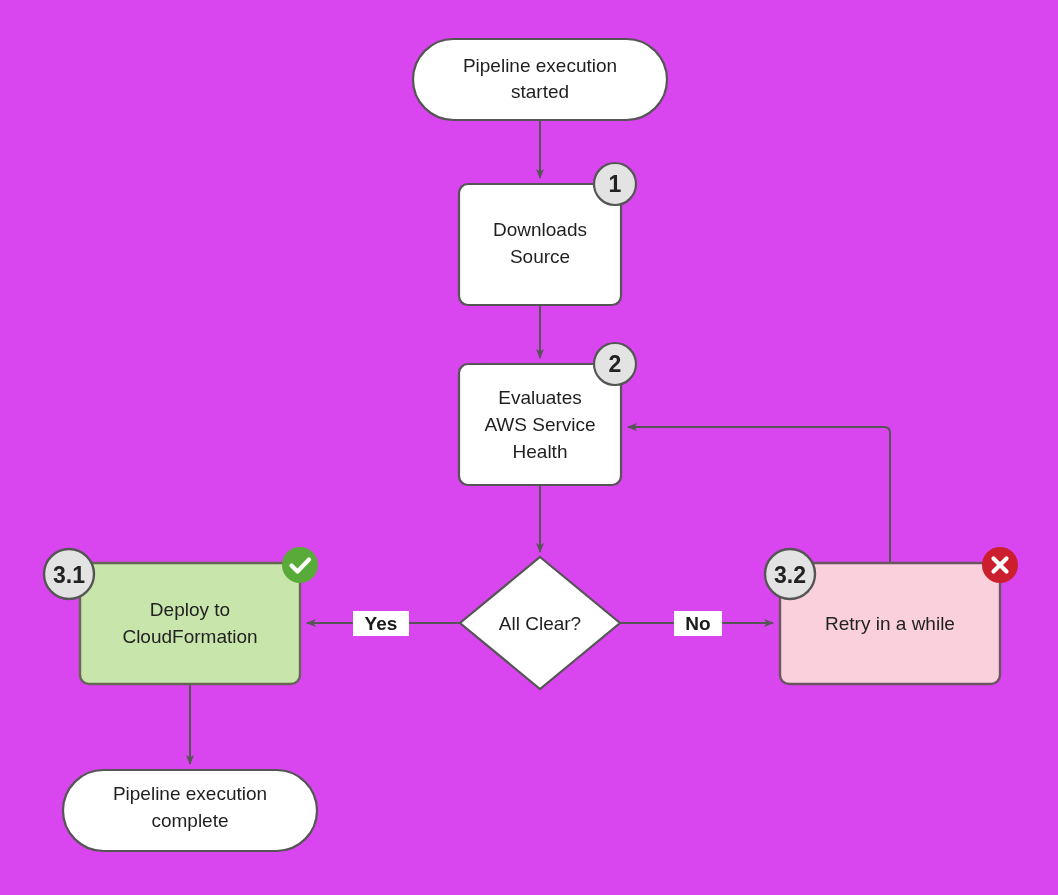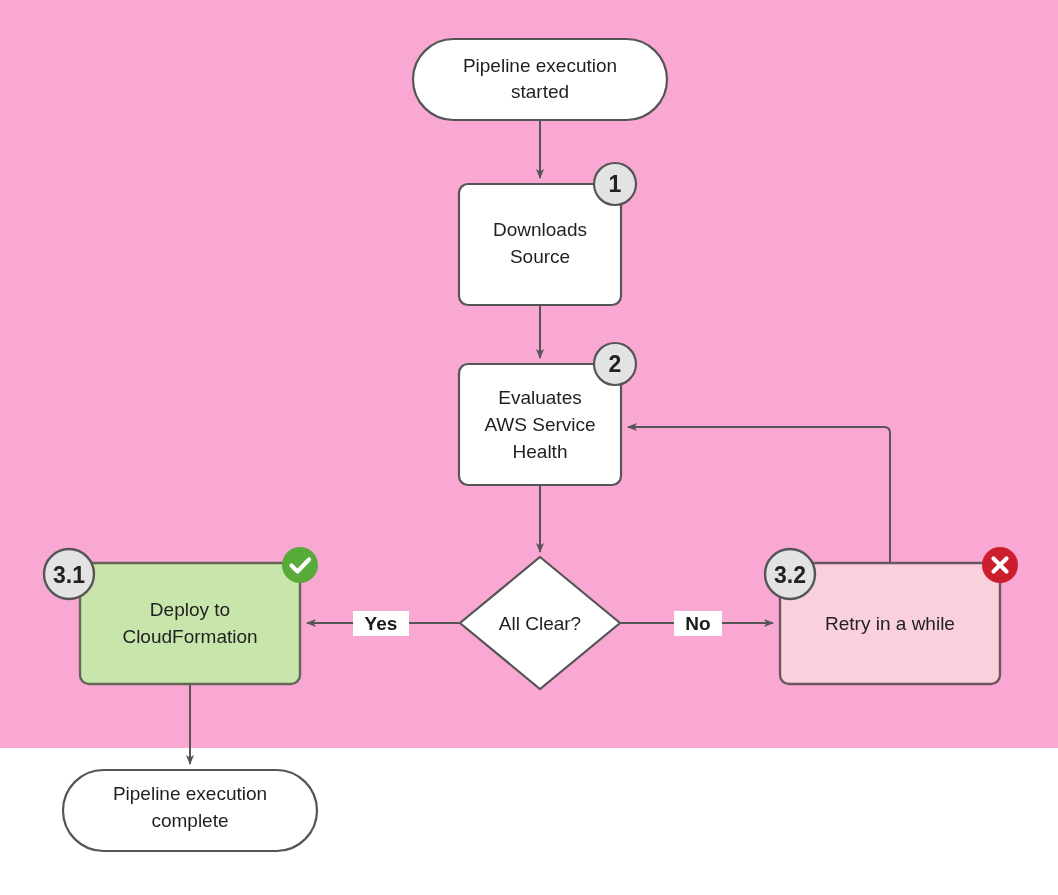--- a/index.html
+++ b/index.html
@@ -10,22 +10,22 @@
   }
   body {
     width: 1058px;
     height: 895px;
     font-family: "Liberation Sans", sans-serif;
     overflow: hidden;
   }
   #diagram-root {
     position: relative;
     width: 1058px;
-    height: 748px;
-    background: #f9a8d4;
+    height: 895px;
+    background: #d946ef;
   }
   svg#flow-svg {
     position: absolute;
     top: 0;
     left: 0;
     width: 1058px;
     height: 895px;
   }
   .node-text {
     font-family: "Liberation Sans", sans-serif;

